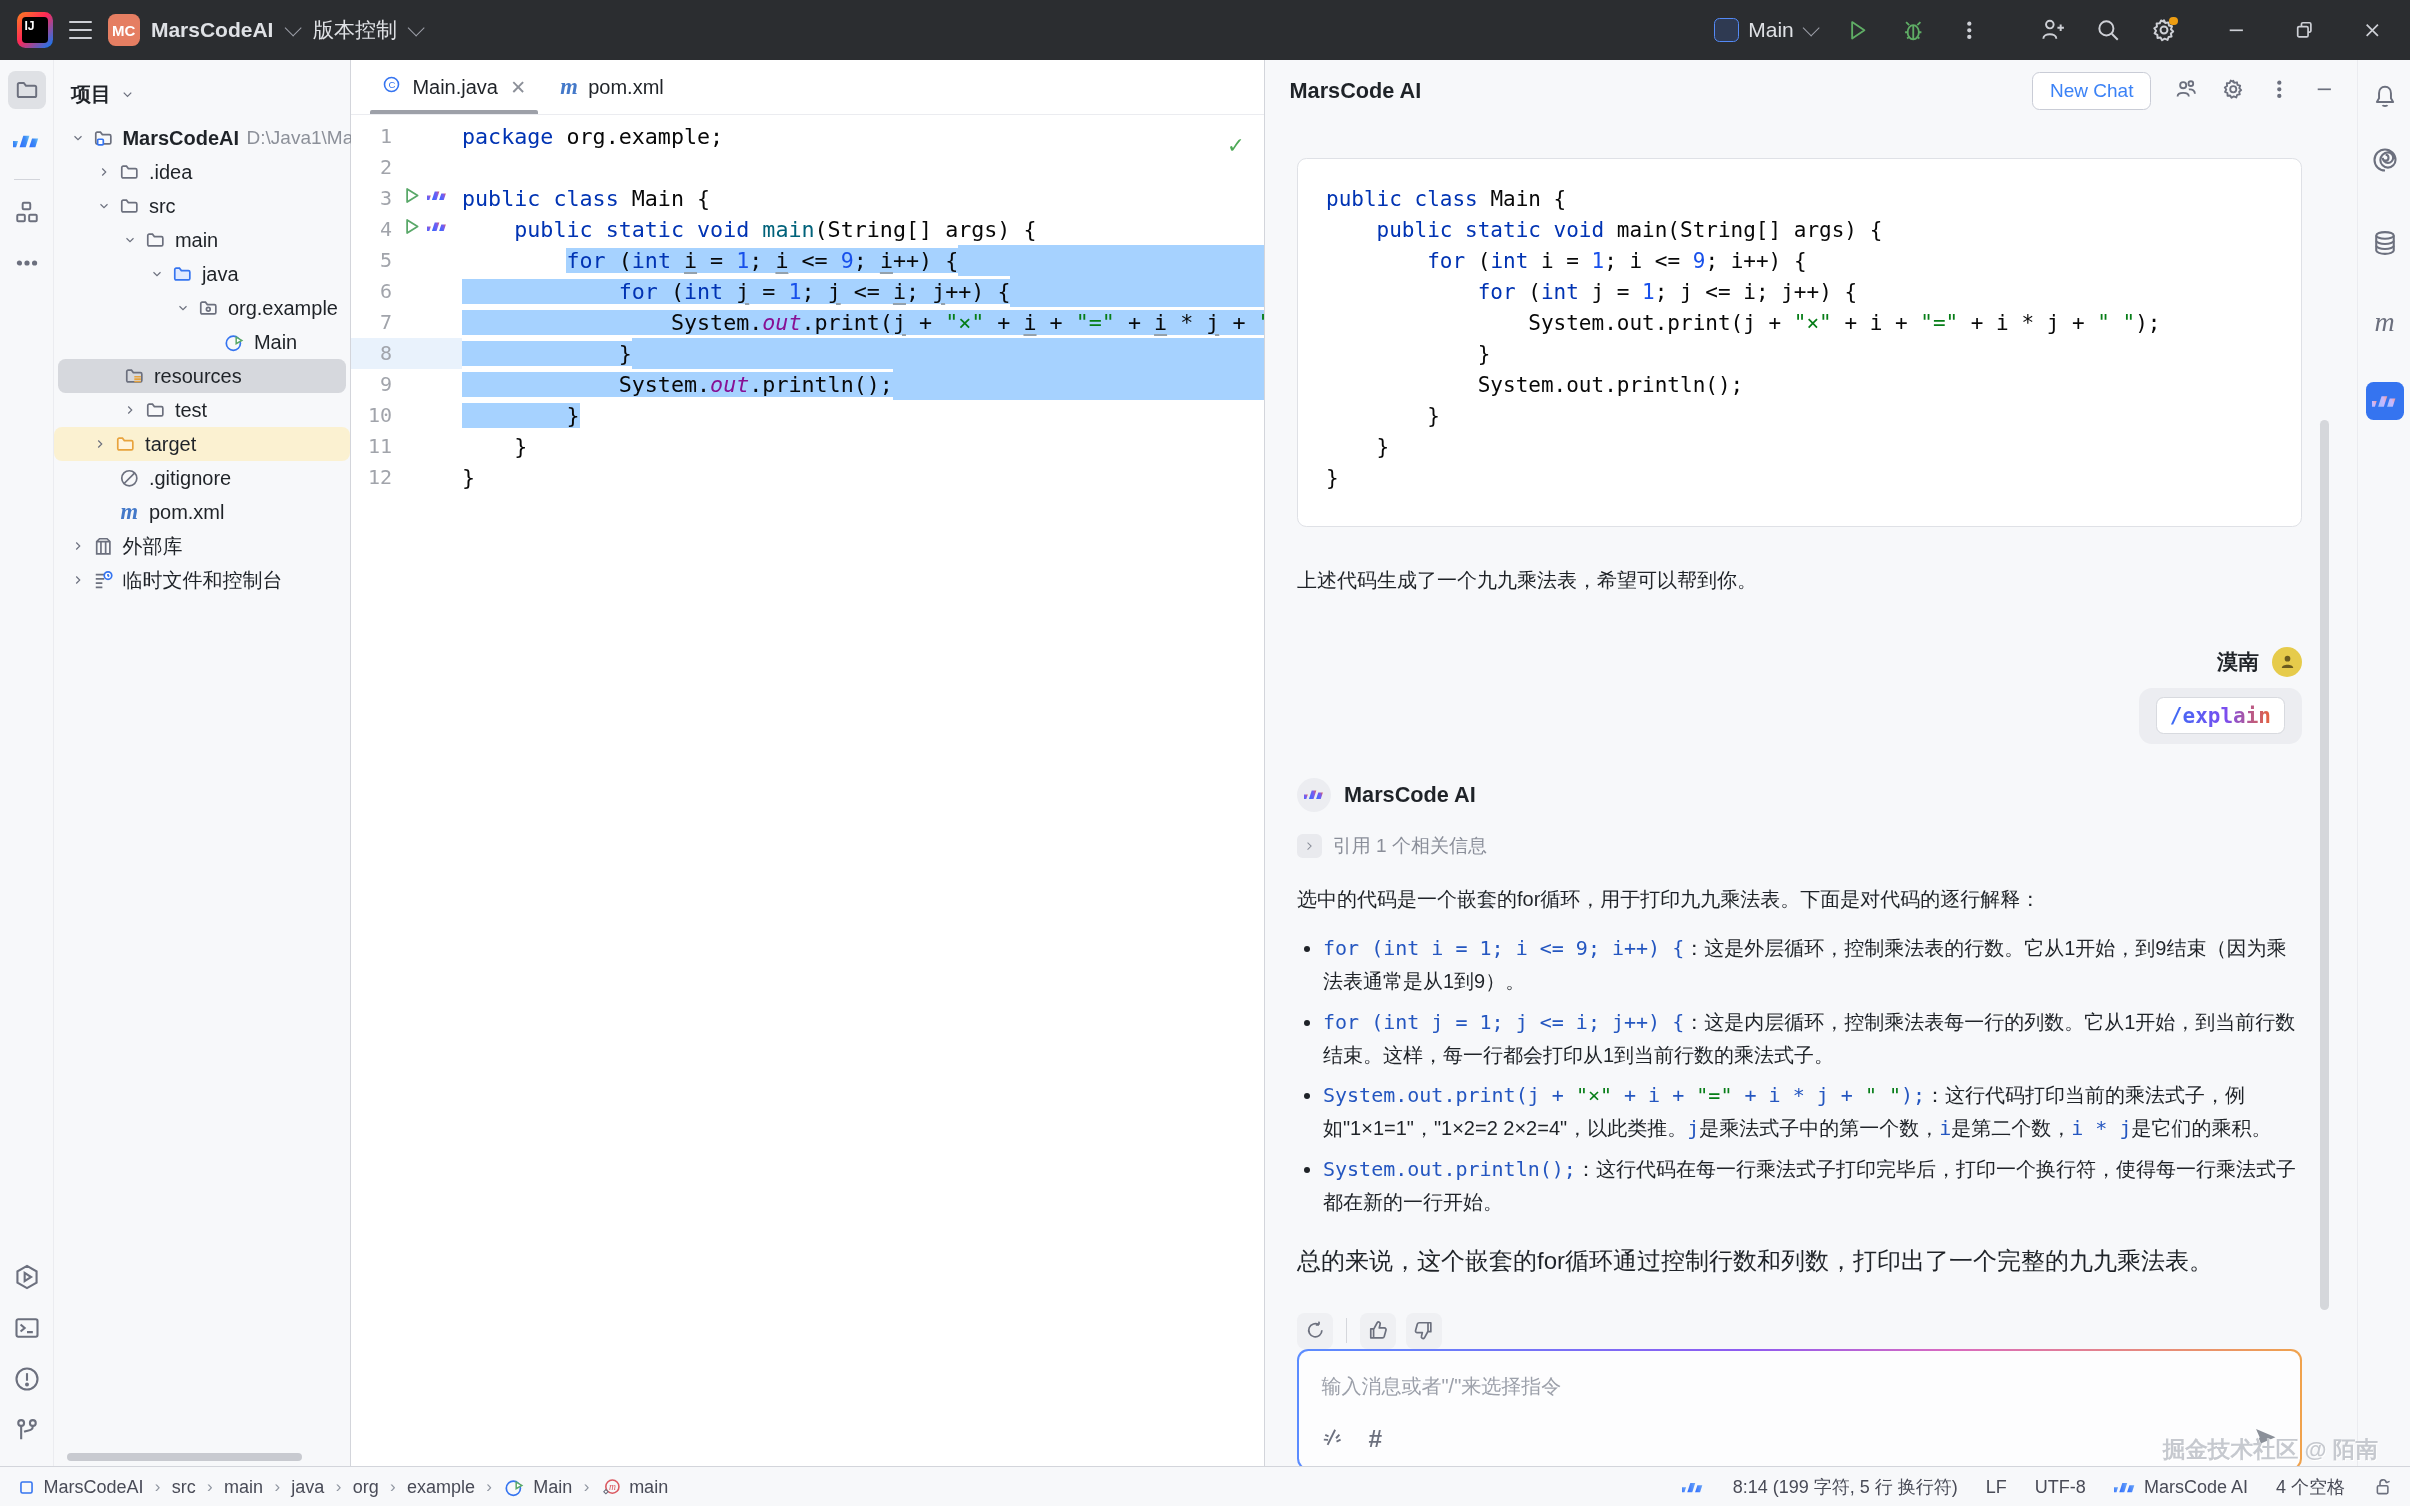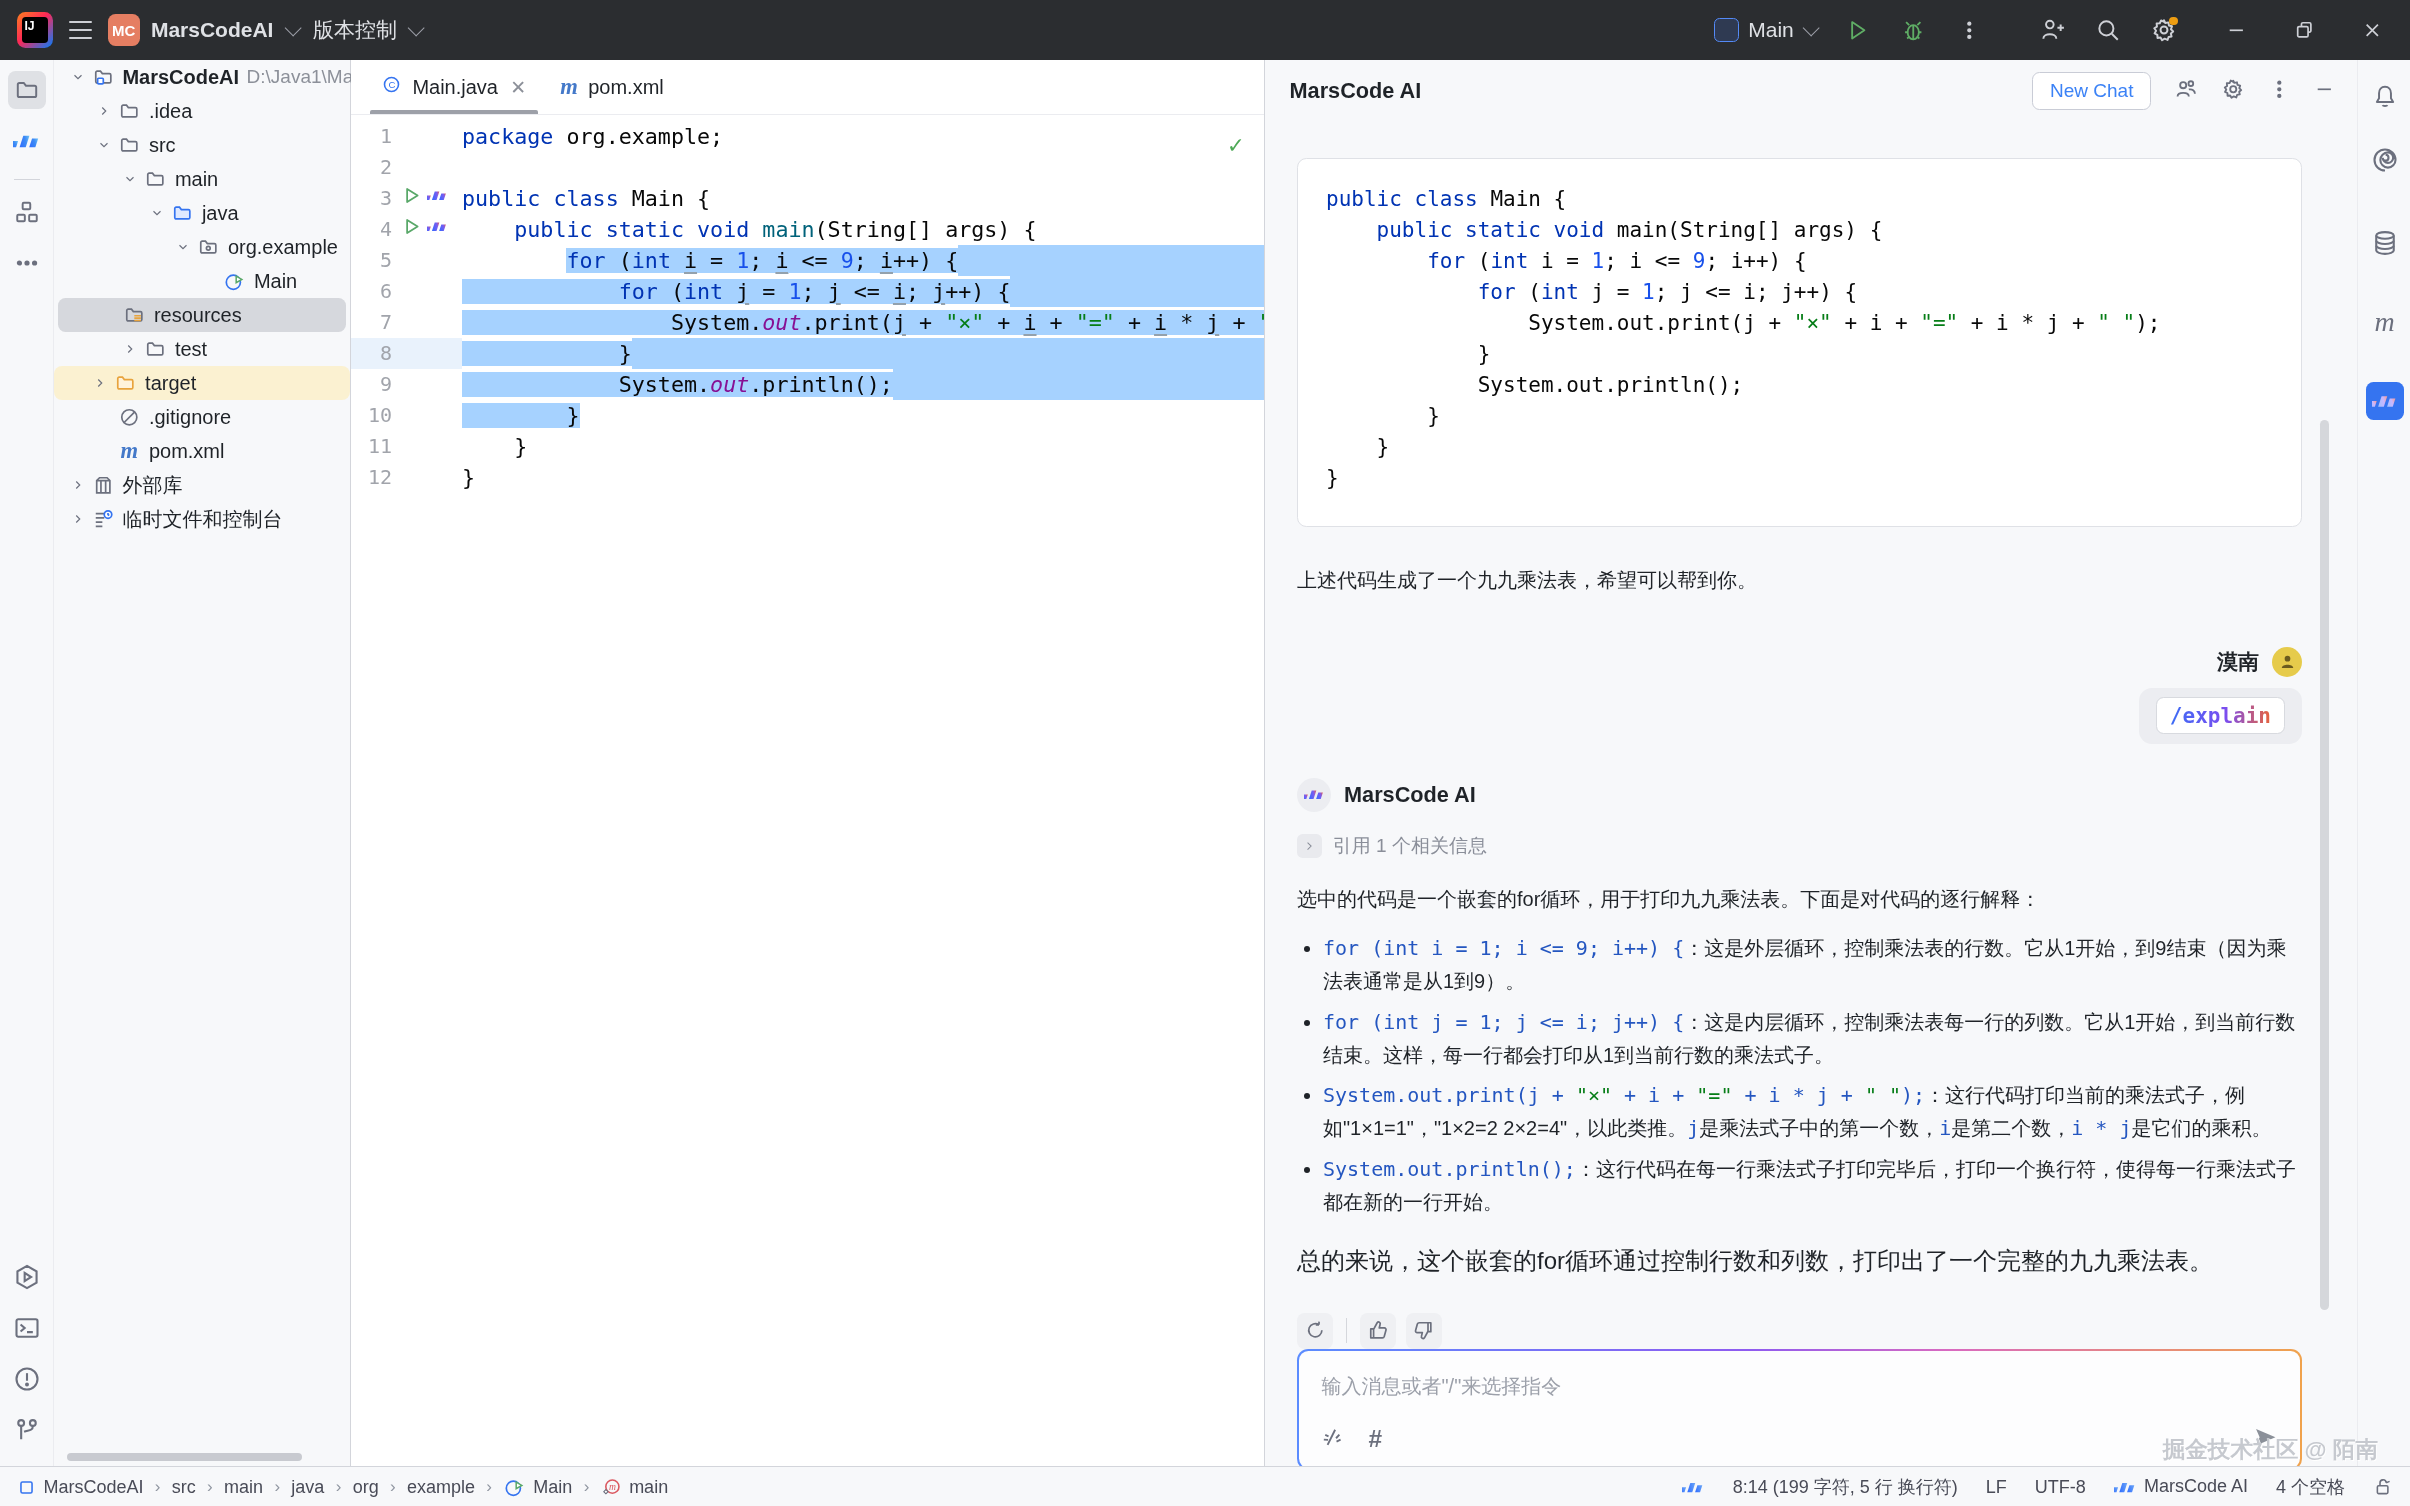--- a/index.html
+++ b/index.html
@@ -124,21 +124,21 @@
   .send svg{fill:#8B9099;stroke:none;}
   .chat-vscroll{position:absolute;right:28px;top:360px;width:9.4px;height:890px;border-radius:4.7px;background:#D5D7DB;}
 
   
   .statusbar{height:40px;border-top:0.9px solid #D3D5DB;background:#F7F8FA;display:flex;align-items:center;
     font-size:18px;color:#494B57;padding:0 17px;flex:0 0 auto;}
   .crumbs{display:flex;align-items:center;gap:11.3px;flex:1;white-space:nowrap;}
   .crumb{display:flex;align-items:center;gap:7.5px;cursor:pointer;}
   .crumb-sep{color:#9096A1;font-size:17px;}
   .sb-right{display:flex;align-items:center;gap:28px;white-space:nowrap;}
-  .sb-item{display:flex;align-items:flex-start;gap:7.5px;cursor:pointer;}
+  .sb-item{display:flex;align-items:center;gap:7.5px;cursor:pointer;}
   .watermark{position:absolute;right:32px;bottom:41px;font-size:22.6px;font-weight:bold;color:#C6C9CF;
     text-shadow:0.9px 0.9px 0 #fff;z-index:5;}
 </style>
 </head>
 <body>
 
 <div class="app">
 
   <div class="titlebar">
     <div class="tb-left">
@@ -284,20 +284,26 @@
       <div class="sbtn" style="margin-bottom:17px;">
         <svg width="28" height="28" viewBox="0 0 24 24">
             <circle cx="7" cy="6" r="2.5"></circle>
             <circle cx="17" cy="6" r="2.5"></circle>
             <path d="M7 8.5 V20 M17 8.5 C17 13 13 12 9.5 13.5"></path>
           </svg>
       </div>
     </div>
 
     <div class="project">
+      <div class="proj-head">
+        <span>项目</span>
+        <svg width="15" height="15" viewBox="0 0 24 24" style="stroke:#6C707E;fill:none;stroke-width:2;">
+            <path d="M6 9 L12 15 L18 9"></path>
+          </svg>
+      </div>
       <div id="tree">
           <div class="tree-row" style="padding-left: 7.5px;">
             <span class="chev">
               <svg width="14" height="14" viewBox="0 0 24 24">
                 <path d="M6 9 L12 15 L18 9"></path>
               </svg>
             </span>
             <span class="ticon">
               <svg width="22.6" height="22.6" viewBox="0 0 24 24" style="stroke:#6C707E;fill:none;stroke-width:1.8;">
                 <path d="M4 7 A1.5 1.5 0 0 1 5.5 5.5 H9 L11 8 H18.5 A1.5 1.5 0 0 1 20 9.5 V16.5 A1.5 1.5 0 0 1 18.5 18 H5.5 A1.5 1.5 0 0 1 4 16.5 Z"></path>

